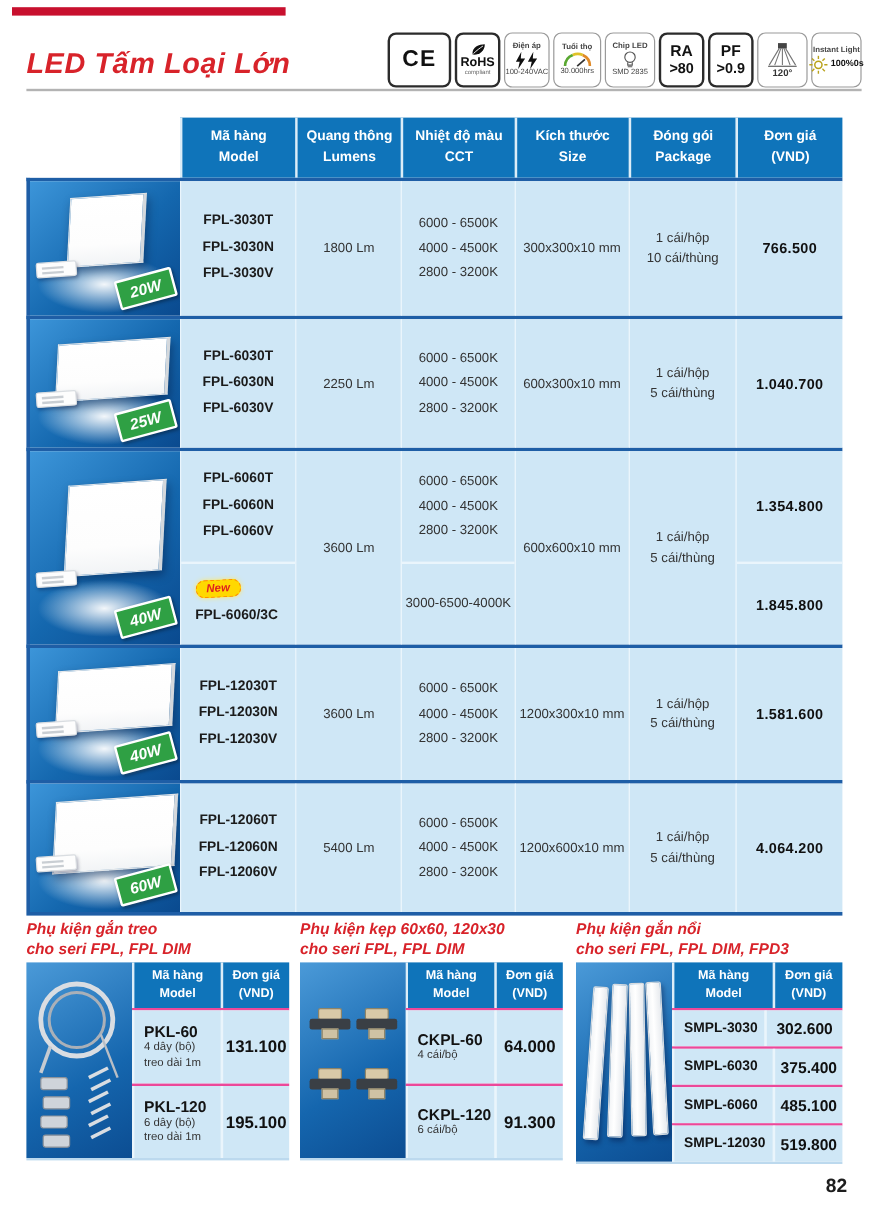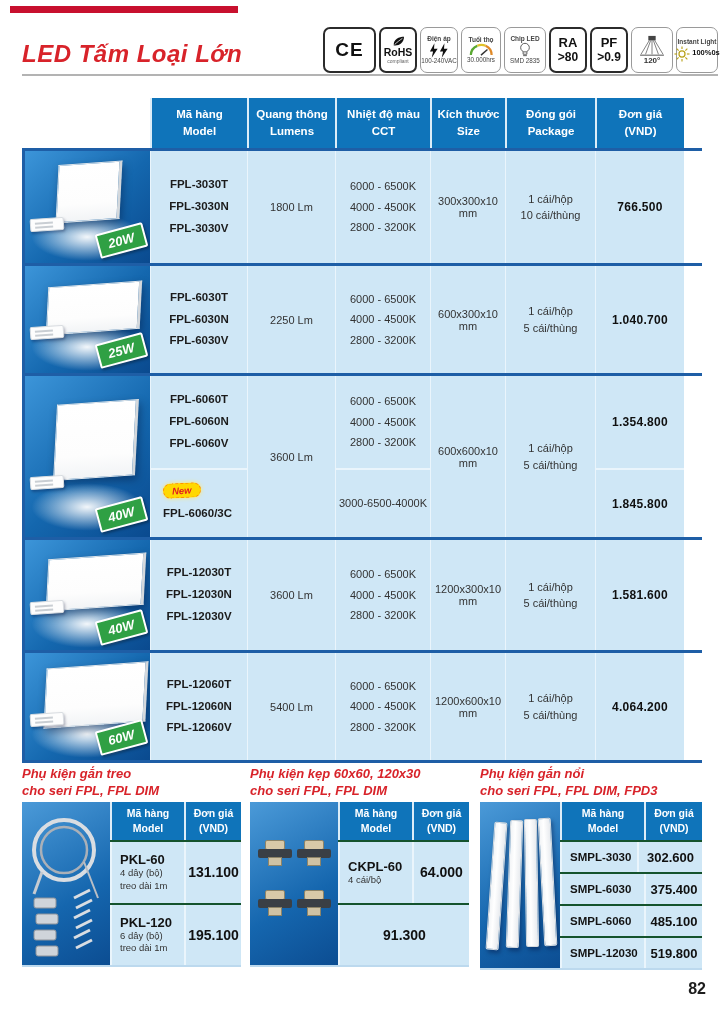--- a/index.html
+++ b/index.html
@@ -27,21 +27,21 @@
   .ptable { position:absolute; left:22px; top:98px; width:680px; border-bottom:3px solid #1e5ea6; }
   .row { display:flex; width:100%; }
   .trow { border-top:3px solid #1e5ea6; border-left:3px solid #1e5ea6; }
   .cell { border-left:1px solid #eaf5fc; background:#cfe7f6; display:flex; flex-direction:column; justify-content:center; align-items:center; text-align:center; color:#333; font-size:11px; }
   .cell:first-child { border-left:none; }
   .c-img  { width:125px; background:linear-gradient(135deg,#3c95d9 0%, #1467ae 55%, #0a4a8f 100%); position:relative; overflow:hidden; }
   .thead .c-img { width:128px; background:#fff; }
   .c-model{ width:97px; }
   .c-lum  { width:88px; }
   .c-cct  { width:95px;align-items:center; }
-  .c-size { width:75px; }
+  .c-size { width:95px;text-align:right; }
   .c-pkg  { width:90px; }
   .c-price{ width:89px; }
   .thead .cell { background:#0f74ba; color:#fff; font-weight:bold; font-size:11.5px; line-height:1.45; height:50px; border-left:2px solid #dcedf8; }
   .thead .c-img { border-left:none; }
   .seri { color:#d8232a; font-size:17px; font-weight:bold; background:#fff !important; }
   .mline { font-weight:bold; color:#1b1b1b; font-size:11.5px; line-height:1.9; }
   .cctl { line-height:1.85; }
   .pkgl { line-height:1.5; }
   .price-txt { font-weight:bold; color:#101010; font-size:12px; letter-spacing:.3px; }
   .split { padding:0; justify-content:flex-start; align-items:stretch; }
@@ -56,21 +56,21 @@
   .driver { position:absolute; left:5px; background:#fdfdfd; border:1px solid #d9dde1; border-radius:2px; width:34px; height:13px; box-shadow:1px 2px 3px rgba(0,0,40,.3); transform:rotate(-4deg); }
   .driver:after { content:""; position:absolute; left:4px; top:3px; width:18px; height:2px; background:#c9ced3; box-shadow:0 4px 0 #c9ced3; }
 
   
   .acc-title { position:absolute; color:#d8232a; font-weight:bold; font-style:italic; font-size:13px; line-height:1.3; }
   .acc-table { position:absolute; display:flex; border-bottom:2px solid #bcd9ee; }
   .acc-img { background:linear-gradient(150deg,#4b9ad8 0%, #1566ae 60%, #0c4d92 100%); position:relative; overflow:hidden; }
   .acc-right { display:flex; flex-direction:column; flex:1; }
   .acc-hrow { display:flex; height:38px; }
   .acc-hcell { background:#0f74ba; color:#fff; font-weight:bold; font-size:10.5px; line-height:1.4; display:flex; flex-direction:column; align-items:center; justify-content:center; text-align:center; border-left:2px solid #dcedf8; }
-  .acc-row { display:flex; border-top:2px solid #14532d; flex:1; }
+  .acc-row { display:flex; border-top:2px solid #ec4899; flex:1; }
   .acc-cell { background:#cfe7f6; display:flex; flex-direction:column; justify-content:center; border-left:2px solid #eaf5fc; }
   .acc-model { padding-left:8px; }
   .acc-model .code { font-weight:bold; font-size:13px; color:#131313; }
   .acc-model .desc { font-size:9.5px; color:#333; line-height:1.3; }
   .acc-price { align-items:center; text-align:center; font-weight:bold; font-size:14px; color:#101010; }
   .acc3 .acc-model .code { font-size:11.5px; }
   .acc3 .acc-price { font-size:13px; }
 
   .strip4 { position:absolute; width:13px; height:128px; background:linear-gradient(90deg,#f2f4f6,#ffffff 40%,#e7eaee); border:1px solid #d7dbdf; border-radius:2px; box-shadow:2px 3px 4px rgba(0,0,40,.35); }
   .clip { position:absolute; width:34px; height:26px; }
@@ -454,20 +454,24 @@
         </div>
     </div>
     <div class="acc-row">
       <div class="acc-cell acc-model" style="width:74px">
         <div class="code">CKPL-60</div>
         <div class="desc">4 cái/bộ</div>
       </div>
       <div class="acc-cell acc-price" style="flex:1">64.000</div>
     </div>
     <div class="acc-row">
+      <div class="acc-cell acc-model" style="width:74px">
+        <div class="code">CKPL-120</div>
+        <div class="desc">6 cái/bộ</div>
+      </div>
       <div class="acc-cell acc-price" style="flex:1">91.300</div>
     </div>
   </div>
 </div>
 
 <div class="acc-table acc3" style="left:480px; top:802px; width:222px; height:168px;">
   <div class="acc-img" style="width:80px">
     <div class="strip4" style="left:10px; top:20px; transform:rotate(4deg);"></div>
     <div class="strip4" style="left:28px; top:18px; transform:rotate(2deg);"></div>
     <div class="strip4" style="left:45px; top:17px; transform:rotate(-1deg);"></div>

